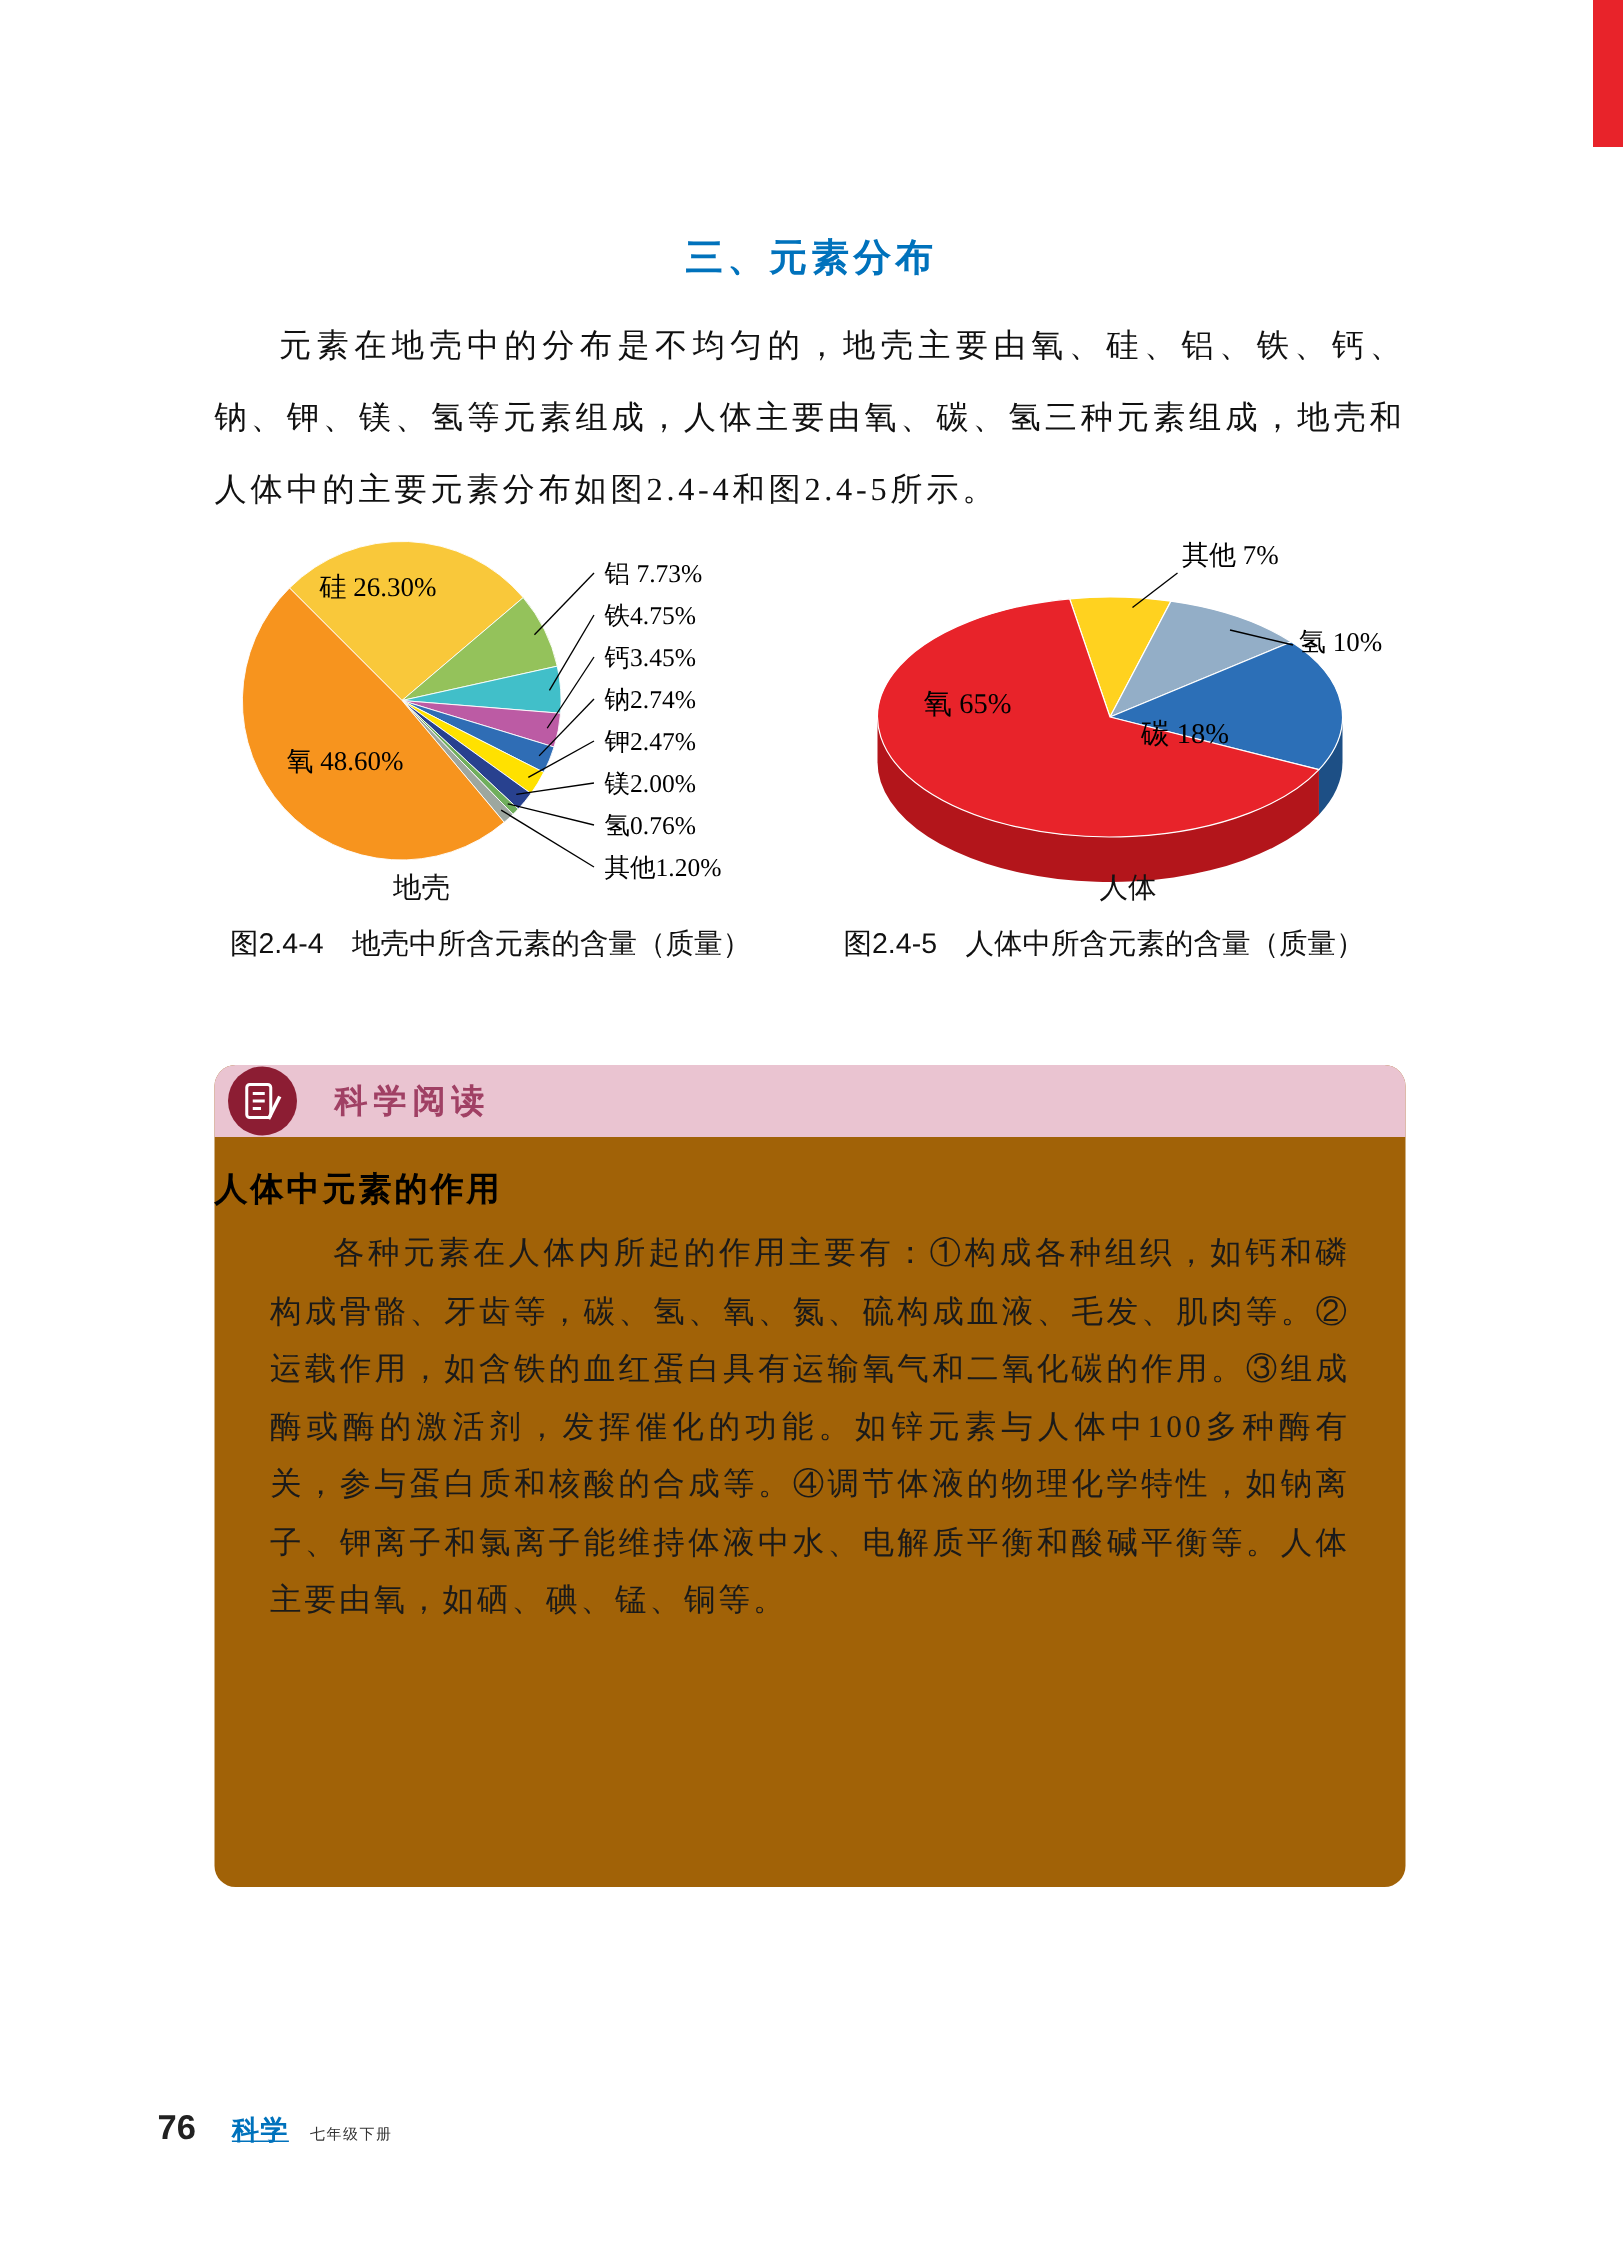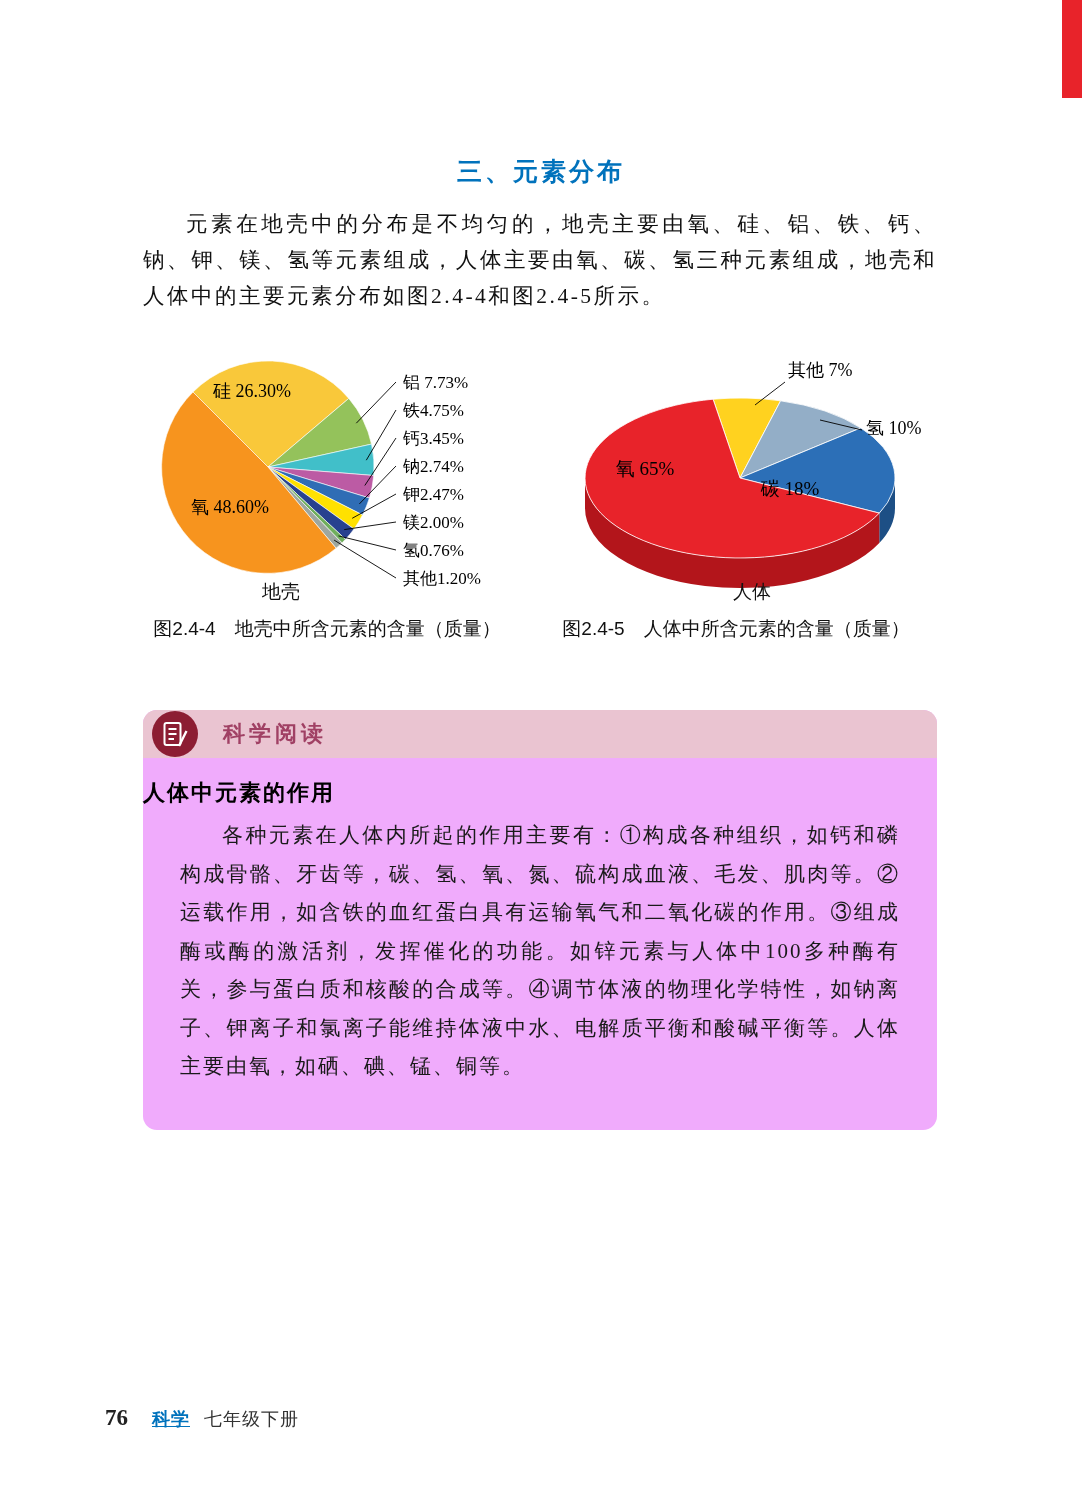--- a/index.html
+++ b/index.html
@@ -7,47 +7,47 @@
   .page { position:relative; width:1082px; height:1508px; background:#ffffff;
           font-family:"Liberation Serif", serif; overflow:hidden;padding-left:11px; }
 
   .edge-bar { position:absolute; right:0; top:0; width:20px; height:98px; background:#E8232A; }
 
   .section-title { position:absolute; top:155px; left:0; width:100%; text-align:center;
                    color:#0072BC; font-family:"Liberation Sans", sans-serif;
                    font-size:25px; font-weight:bold; letter-spacing:3px; }
 
   .intro { position:absolute; top:206px; left:143px; width:794px;
-           font-size:21.5px; line-height:36px; letter-spacing:2.5px;
+           font-size:21.5px; line-height:48px; letter-spacing:2.5px;
            text-align:justify; text-indent:2em; color:#111; }
 
   .figures { position:absolute; top:350px; left:0; width:1082px; height:310px; }
   .figures svg { position:absolute; top:0; }
   #pie-crust { left:100px; }
   #pie-body  { left:540px; }
 
-  .reading-box { position:absolute; left:143px; top:710px; width:794px; height:420px;
-                 background:#f0abfc; border-radius:14px; }
+  .reading-box { position:absolute; left:143px; top:710px; width:794px; height:548px;
+                 background:#a16207; border-radius:14px; }
   .reading-header { position:relative; height:48px; background:#EAC4D1;
                     border-radius:14px 14px 0 0; display:flex; align-items:center; }
   .reading-icon { position:absolute; left:9px; top:1px; width:46px; height:46px;
                   border-radius:50%; background:#8C1D33;
                   display:flex; align-items:center; justify-content:center; }
   .reading-header-label { margin-left:80px; font-family:"Liberation Sans", sans-serif;
                           font-size:22px; font-weight:bold; color:#A04064; letter-spacing:4px; }
   .reading-title { text-align:left; font-size:22px; font-weight:bold;
                    letter-spacing:2px; margin:20px 0 8px; color:#000; }
   .reading-para { padding:0 37px; font-size:21px; line-height:38.5px; letter-spacing:2px;
                   text-align:justify; text-indent:2em; color:#1a1a1a; }
 
   .footer { position:absolute; left:105px; top:1405px; display:flex; align-items:baseline; }
-  .footer .num { font-size:23px; font-weight:bold; color:#222; font-family:Liberation Serif, serif; }
+  .footer .num { font-size:23px; font-weight:bold; color:#222; font-family:Liberation Sans, sans-serif; }
   .footer .subject { margin-left:24px; font-size:18px; font-weight:bold; color:#0072BC;
                      font-family:"Liberation Sans", sans-serif; letter-spacing:1px;text-decoration:underline; }
-  .footer .volume { margin-left:14px; font-size:18px; color:#333;
+  .footer .volume { margin-left:14px; font-size:10px; color:#333;
                     font-family:"Liberation Sans", sans-serif; letter-spacing:1px; }
 </style>
 </head>
 <body>
 
 <div class="page">
 
   <div class="edge-bar"></div>
 
   <div class="section-title">三、元素分布</div>

